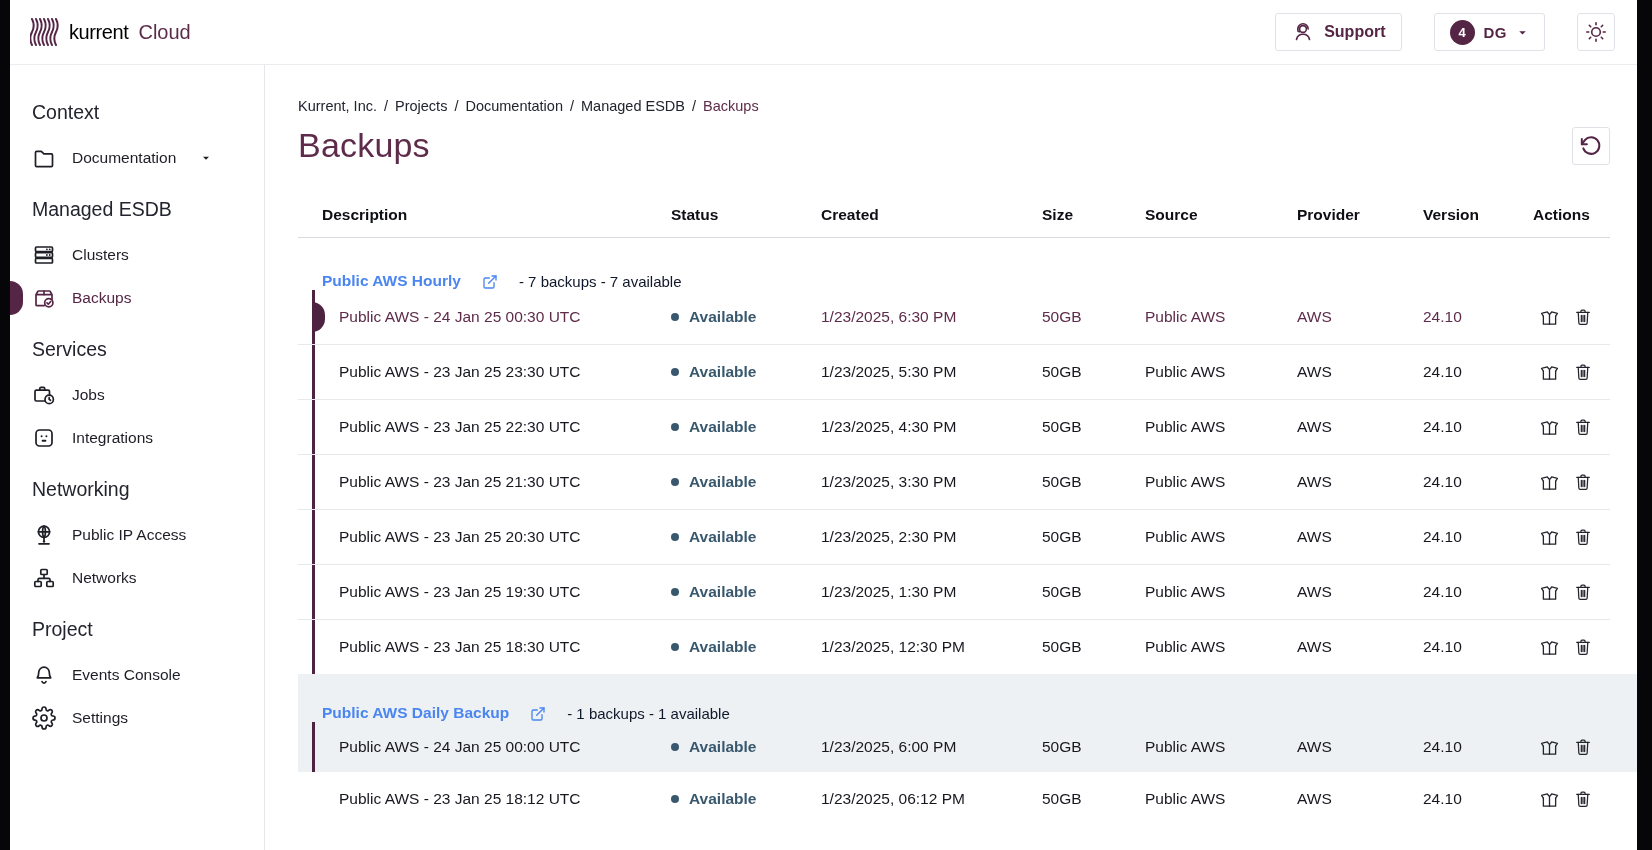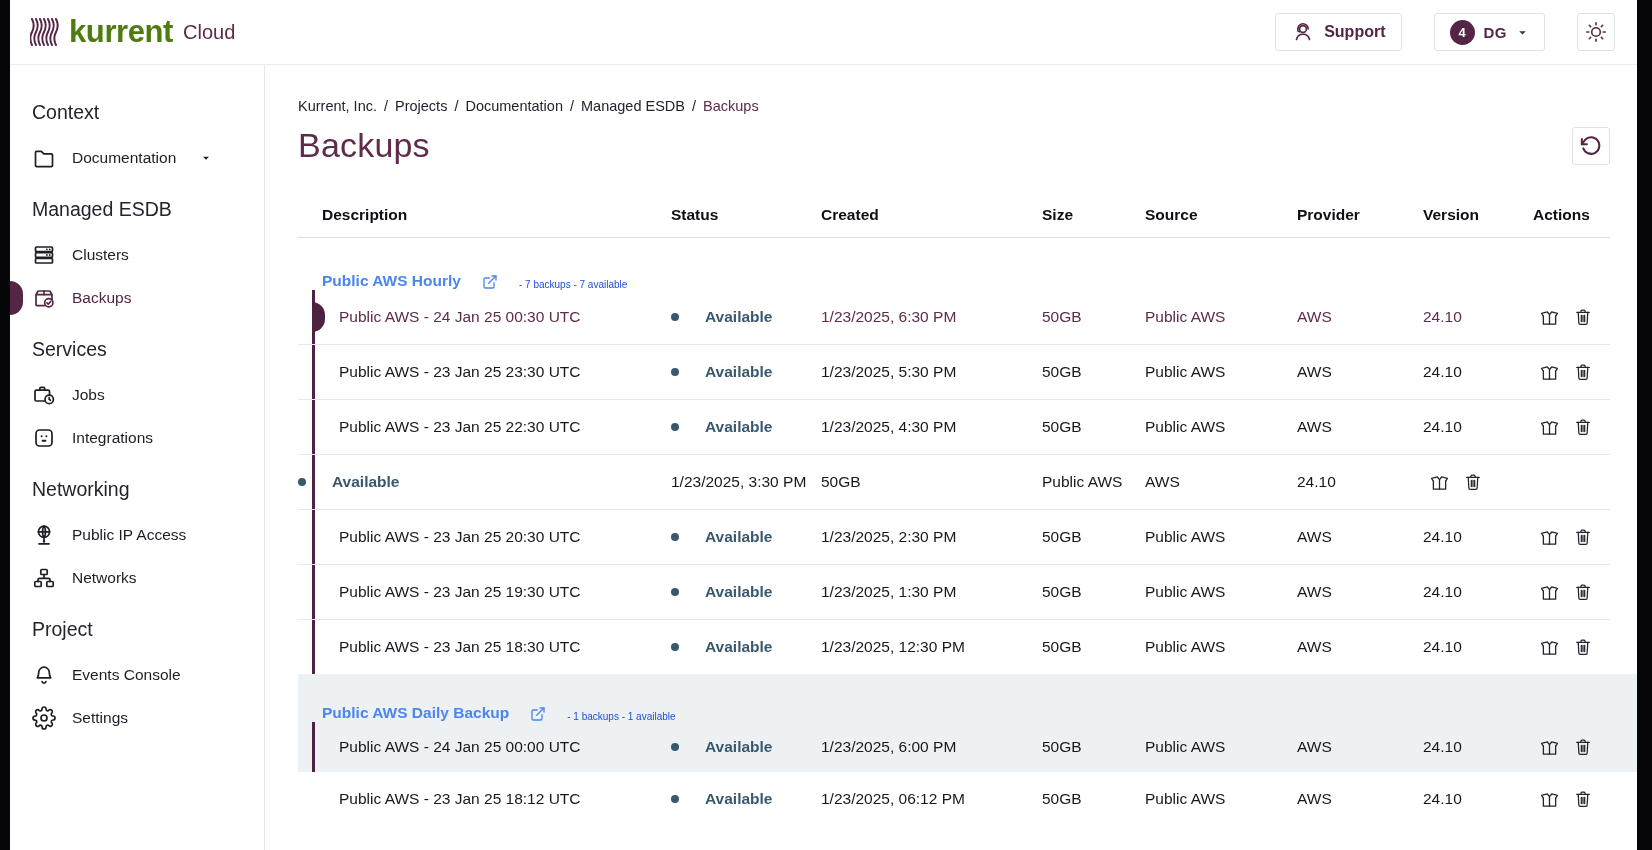--- a/index.html
+++ b/index.html
@@ -3,21 +3,21 @@
 <meta charset="utf-8">
 <style>
   html,body{margin:0;padding:0;background:#060608;}
   body{width:1652px;height:850px;overflow:hidden;font-family:"Liberation Sans","DejaVu Sans",sans-serif;}
   .frame{position:relative;width:1652px;height:850px;background:#060608;}
   .app{position:absolute;left:10px;right:15px;top:0;bottom:0;background:#fff;display:flex;flex-direction:column;}
   
   .topbar{height:64px;min-height:64px;border-bottom:1px solid #eaecef;display:flex;align-items:center;padding:0 22px 0 20px;background:#fff;}
   .logo{display:flex;align-items:center;gap:9px;cursor:pointer;}
   .logo-waves svg{stroke:#542545;fill:none;stroke-width:2;stroke-linecap:round;display:block;}
-  .logo-bold{font-size:31px;font-weight:700;color:#4d7c0f;letter-spacing:-0.4px;}
+  .logo-bold{font-size:20px;font-weight:400;color:#000000;letter-spacing:-0.4px;}
   .logo-light{font-size:20px;font-weight:400;color:#5c2b4a;margin-left:1px;}
   .topbar-right{margin-left:auto;display:flex;align-items:center;gap:32px;}
   .tb-btn{display:flex;align-items:center;gap:9px;height:38px;padding:0 15px;background:#fff;border:1px solid #dfe2e7;border-radius:3px;color:#542545;cursor:pointer;font-family:inherit;}
   .tb-btn svg{stroke:currentColor;fill:none;stroke-width:1.6;stroke-linecap:round;stroke-linejoin:round;display:block;}
   .tb-btn .lbl{font-size:16px;font-weight:600;color:#542545;}
   .badge{width:25px;height:25px;border-radius:50%;background:#542545;color:#fff;font-size:13px;font-weight:700;display:flex;align-items:center;justify-content:center;}
   .initials{font-size:15px;font-weight:700;letter-spacing:.5px;}
   .icon-only{width:38px;justify-content:center;padding:0;}
   
   .bodyrow{flex:1;display:flex;min-height:0;}
@@ -45,30 +45,30 @@
   .btable{margin-top:28px;}
   .grid{display:grid;grid-template-columns:373px 150px 221px 103px 152px 126px 110px 77px;align-items:center;}
   .thead{height:44px;border-bottom:1px solid #d9dbe0;font-size:15.5px;font-weight:700;color:#0e0f14;}
   .thead .c0{padding-left:24px;}
   .tgroup{position:relative;}
   .tgroup.striped{background:#eef1f4;margin-right:-27px;padding-right:27px;}
   .group-header{height:52px;display:flex;align-items:flex-end;padding-left:24px;gap:21px;}
   .striped .group-header{height:48px;}
   .group-link{font-size:15.5px;font-weight:700;color:#4a85f0;text-decoration:none;cursor:pointer;}
   .ext-icon svg{stroke:#4a85f0;fill:none;stroke-width:2;stroke-linecap:round;stroke-linejoin:round;display:block;}
-  .group-summary{font-size:10px;color:#1d4ed8;}
+  .group-summary{font-size:15px;color:#0f172a;}
   .rows{position:relative;}
   .rows.with-bar::before{content:'';position:absolute;left:14px;top:0;bottom:0;width:3px;background:#4e2342;}
   .trow{height:54px;font-size:15.5px;color:#17181f;position:relative;}
   .striped .trow{height:50px;}
   .rows .trow + .trow{border-top:1px solid #e7e8ec;}
   .td.c0{padding-left:41px;}
   .row.selected .td{color:#5e2b4a;}
   .row.selected::before{content:'';position:absolute;left:14px;top:50%;transform:translateY(-50%);width:13px;height:30px;border-radius:0 15px 15px 0;background:#4e2342;}
-  .status-cell{display:flex;align-items:center;gap:26px;color:#39586e !important;font-weight:700;}
+  .status-cell{display:flex;align-items:center;gap:10px;color:#39586e !important;font-weight:700;}
   .status-dot{width:8px;height:8px;border-radius:50%;background:#39586e;}
   .actions-cell{display:flex;align-items:center;gap:13px;padding-left:6px;}
   .action-btn{background:none;border:none;padding:0;cursor:pointer;color:#23242c;display:flex;align-items:center;}
   .action-btn svg{stroke:currentColor;fill:none;stroke-width:1.5;stroke-linecap:round;stroke-linejoin:round;display:block;}
 </style>
 </head>
 <body>
 
 <div class="frame">
   <div class="app">
@@ -359,20 +359,21 @@
                         <svg width="20" height="20" viewBox="0 0 24 24">
                           <path d="M4.5 6.5h15"></path>
                           <path d="M9.5 6.5V5a1.3 1.3 0 0 1 1.3-1.3h2.4A1.3 1.3 0 0 1 14.5 5v1.5"></path>
                           <path d="M6.3 6.5l.7 12.7a1.6 1.6 0 0 0 1.6 1.5h6.8a1.6 1.6 0 0 0 1.6-1.5l.7-12.7"></path>
                           <path d="M10 10v7.5M12 10v7.5M14 10v7.5"></path>
                         </svg>
                       </button>
                     </div>
                   </div>
                   <div class="trow grid row">
+                    <div class="td c0">Public AWS - 23 Jan 25 21:30 UTC</div>
                     <div class="td c1 status-cell">
                       <span class="status-dot"></span>
                       <span>Available</span>
                     </div>
                     <div class="td c2">1/23/2025, 3:30 PM</div>
                     <div class="td c3">50GB</div>
                     <div class="td c4">Public AWS</div>
                     <div class="td c5">AWS</div>
                     <div class="td c6">24.10</div>
                     <div class="td c7 actions-cell">

